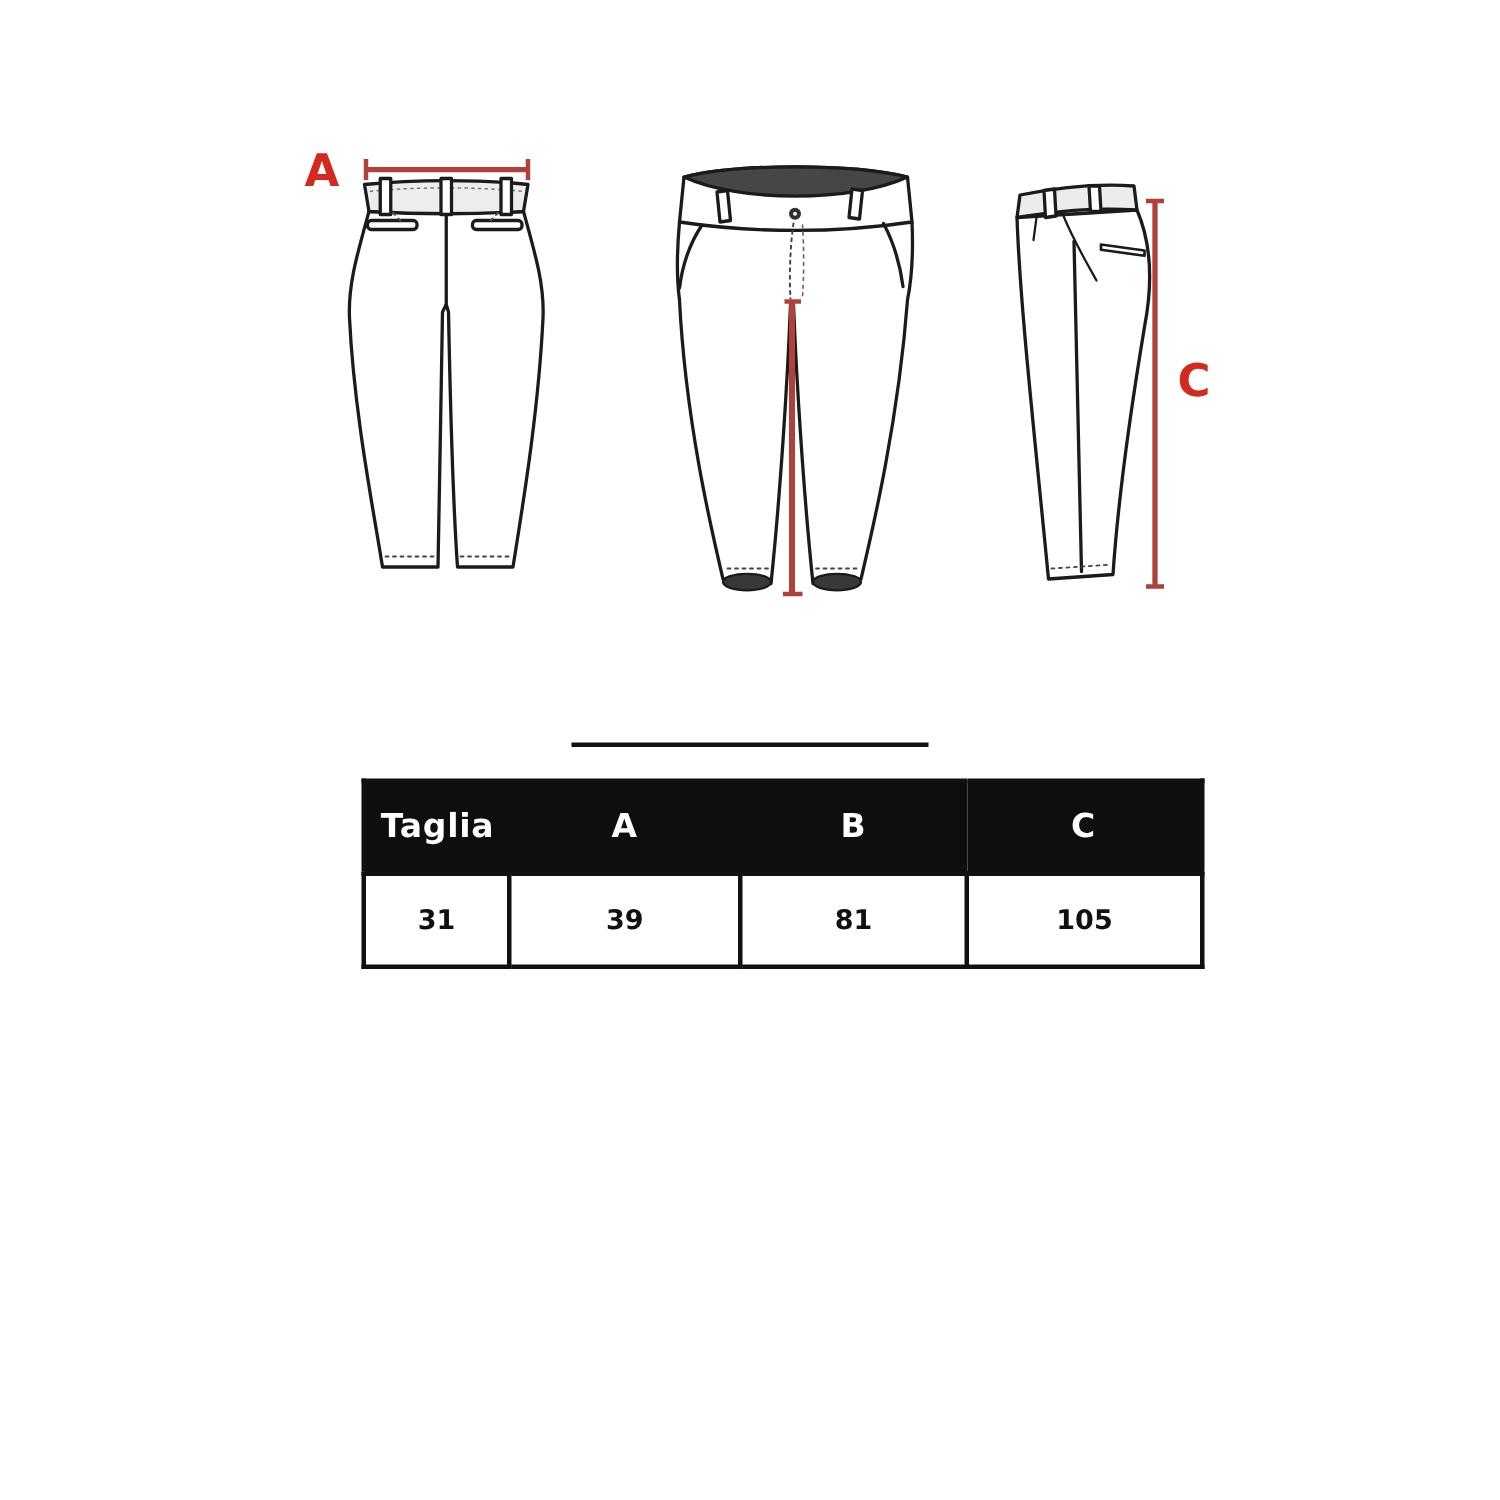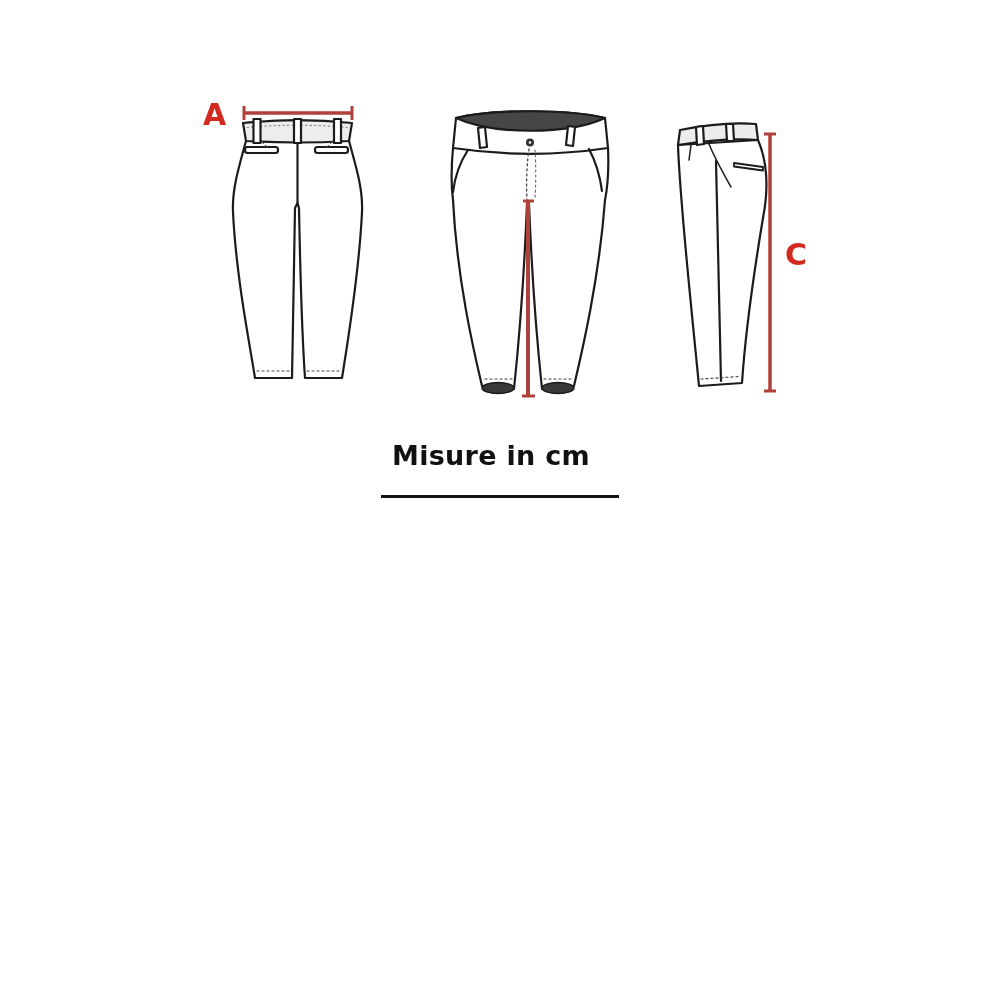--- a/index.html
+++ b/index.html
@@ -140,17 +140,40 @@
       </g>
 
       <g stroke="#b0413a">
         <line x1="102" y1="31" x2="102" y2="288" stroke-width="3.5"></line>
         <line x1="96" y1="31" x2="108" y2="31" stroke-width="3"></line>
         <line x1="96" y1="288" x2="108" y2="288" stroke-width="3"></line>
       </g>
     </svg>
   </div>
 
-  <div class="heading">Misure in cm</div>
   <div class="heading-rule"></div>
 
+  <table class="size-table">
+    <colgroup>
+      <col style="width:97px">
+        <col style="width:154px">
+      <col style="width:151px">
+        <col style="width:157px">
+    </colgroup>
+    <thead>
+      <tr>
+        <th>Taglia</th>
+        <th>A</th>
+        <th>B</th>
+        <th>C</th>
+      </tr>
+    </thead>
+    <tbody>
+      <tr>
+        <td>31</td>
+        <td>39</td>
+        <td>81</td>
+        <td>105</td>
+      </tr>
+    </tbody>
+  </table>
 
 </div>
 
 </body></html>

